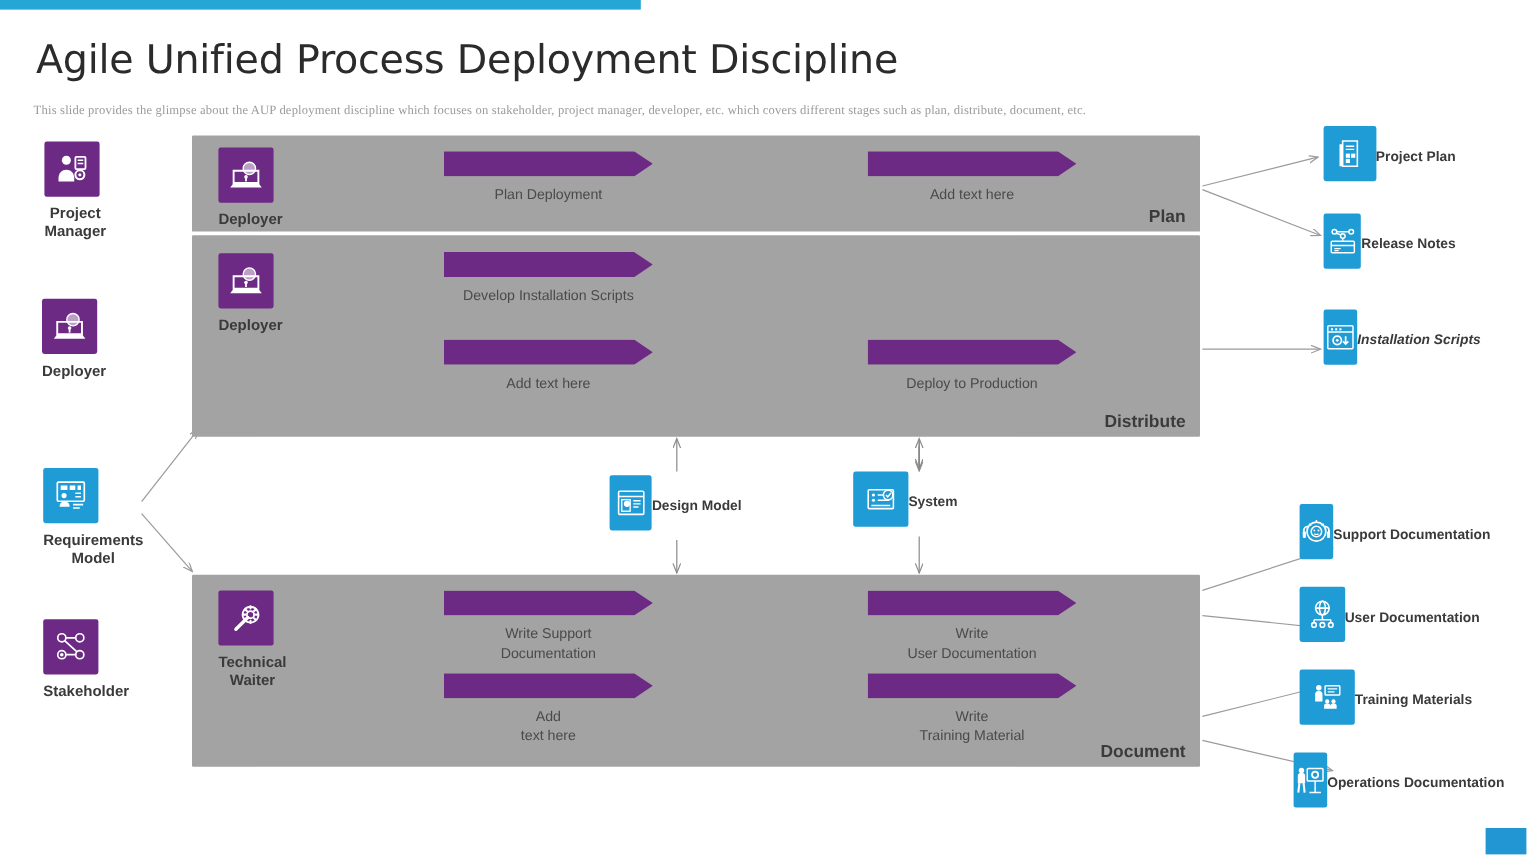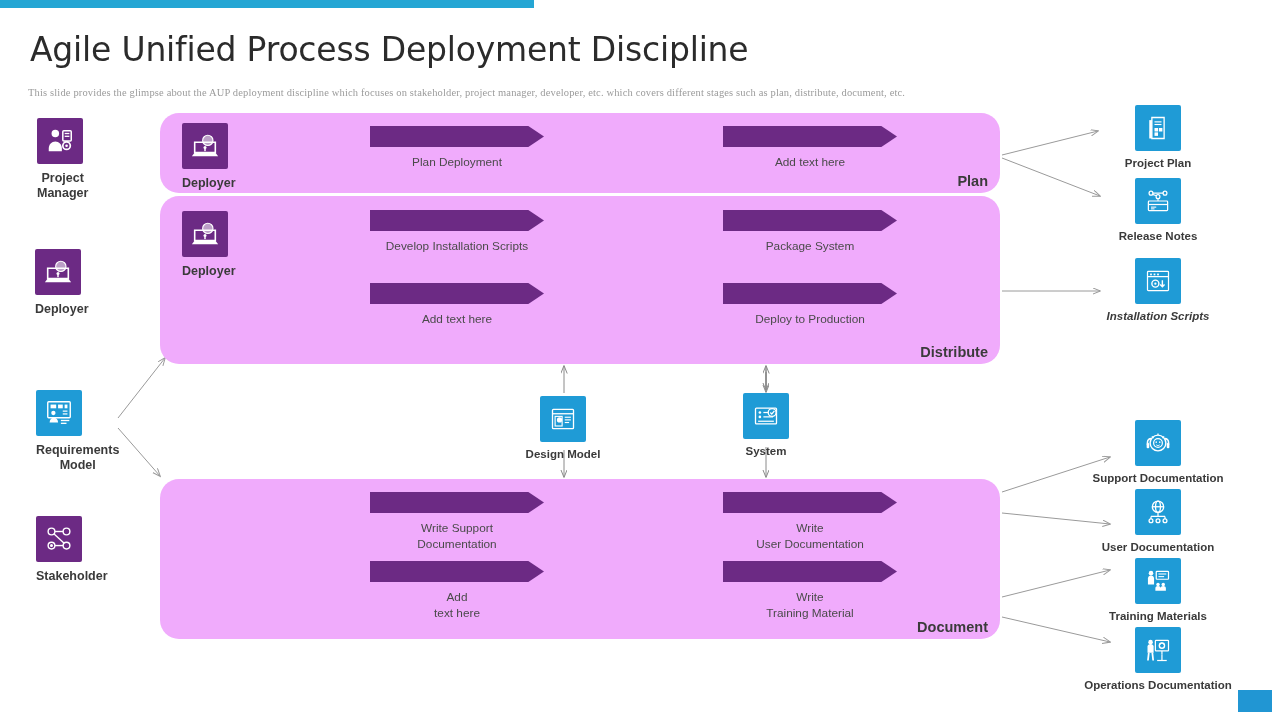--- a/index.html
+++ b/index.html
@@ -33,22 +33,22 @@
   .slide-subtitle {
     position: absolute; left: 28px; top: 86px;
     width: 1190px;
     font-size: 10.5px; color: #9b9b9b; line-height: 14px;
     white-space: nowrap; letter-spacing: 0.15px; font-family: Liberation Serif, serif;
   }
 
   
   .panel {
     position: absolute;
-    background: #f0abfc;
-    border-radius: 19px;
+    background: #a3a3a3;
+    border-radius: 1px;
   }
   #panel-plan     { left: 160px; top: 113px; width: 840px; height: 80px; }
   #panel-distribute { left: 160px; top: 196px; width: 840px; height: 168px; }
   #panel-document { left: 160px; top: 479px; width: 840px; height: 160px; }
 
   .panel-label {
     position: absolute; right: 12px; bottom: 4px;
     font-size: 14.5px; font-weight: bold; color: #3b3b3b;
   }
 
@@ -81,34 +81,34 @@
   
   #role-pm      { left: 37px; top: 118px; }
   #role-dep     { left: 35px; top: 249px; }
   #role-req     { left: 36px; top: 390px; }
   #role-stake   { left: 36px; top: 516px; }
   #role-req .cap, #role-stake .cap, #role-pm .cap, #role-dep .cap { font-size: 12.5px; }
 
   
   .midnode {
     position: absolute;
-    display: flex; flex-direction: column; align-items: center;
+    display: flex; flex-direction: row; align-items: center;
     width: 110px;
   }
   .midnode .cap {
     margin-top: 6px; font-size: 11.5px; font-weight: bold;
     color: #3a3a3a; text-align: center; white-space: nowrap;
   }
   #node-design { left: 508px; top: 396px; }
   #node-system { left: 711px; top: 393px; }
 
   
   .outnode {
     position: absolute;
-    display: flex; flex-direction: column; align-items: center;
+    display: flex; flex-direction: row; align-items: center;
   }
   .outnode .cap {
     margin-top: 6px; font-size: 11.5px; font-weight: bold;
     color: #3a3a3a; text-align: center; white-space: nowrap;
   }
   #out-projectplan  { left: 1103px; top: 105px; width: 110px; }
   #out-releasenotes { left: 1103px; top: 178px; width: 110px; }
   #out-installation { left: 1103px; top: 258px; width: 110px; font-style: italic; }
   #out-support      { left: 1083px; top: 420px; width: 150px; }
   #out-userdoc      { left: 1083px; top: 489px; width: 150px; }
@@ -306,24 +306,20 @@
         <rect x="15.2" y="18.5" width="1.6" height="3" fill="#fff" stroke="none"></rect>
       </svg>
     </div>
     <div class="cap">Deployer</div>
   </div>
 
   <div class="task" id="task-dist-1">
     <div class="chev"></div>
     <div class="tlabel">Develop  Installation  Scripts</div>
   </div>
-  <div class="task" id="task-dist-2">
-    <div class="chev"></div>
-    <div class="tlabel">Package System</div>
-  </div>
   <div class="task" id="task-dist-3">
     <div class="chev"></div>
     <div class="tlabel">Add text here</div>
   </div>
   <div class="task" id="task-dist-4">
     <div class="chev"></div>
     <div class="tlabel">Deploy to Production</div>
   </div>
 
   <div class="midnode" id="node-design">
@@ -354,20 +350,31 @@
         <path d="M21 12l1.6 1.8 3-3.6" stroke="#fff" stroke-width="1.5"></path>
       </svg>
     </div>
     <div class="cap">System</div>
   </div>
 
   <div class="panel" id="panel-document">
     <div class="panel-label">Document</div>
   </div>
 
+  <div class="role" id="role-techwaiter">
+    <div class="tile purple">
+      <svg width="30" height="30" viewBox="0 0 32 32" fill="none" stroke="#fff" stroke-width="1.6">
+        <path d="M22 6a7 7 0 1 0 4.2 12.6A7 7 0 0 0 22 6z" transform="translate(-2,0)"></path>
+        <circle cx="20" cy="13" r="3.2" fill="none" stroke="#fff" stroke-width="1.6"></circle>
+        <line x1="17.6" y1="15.6" x2="7" y2="26" stroke="#fff" stroke-width="3" stroke-linecap="round"></line>
+        <path d="M20 5.5v2M20 18.5v2M13.5 13h2M24.5 13h2M15.4 8.4l1.4 1.4M23.2 16.2l1.4 1.4M24.6 8.4l-1.4 1.4M16.8 16.2l-1.4 1.4" stroke="#fff" stroke-width="1.8" stroke-linecap="round"></path>
+      </svg>
+    </div>
+    <div class="cap">Technical<br>Waiter</div>
+  </div>
 
   <div class="task" id="task-doc-1">
     <div class="chev"></div>
     <div class="tlabel">Write Support<br>Documentation</div>
   </div>
   <div class="task" id="task-doc-2">
     <div class="chev"></div>
     <div class="tlabel">Write<br>User Documentation</div>
   </div>
   <div class="task" id="task-doc-3">

